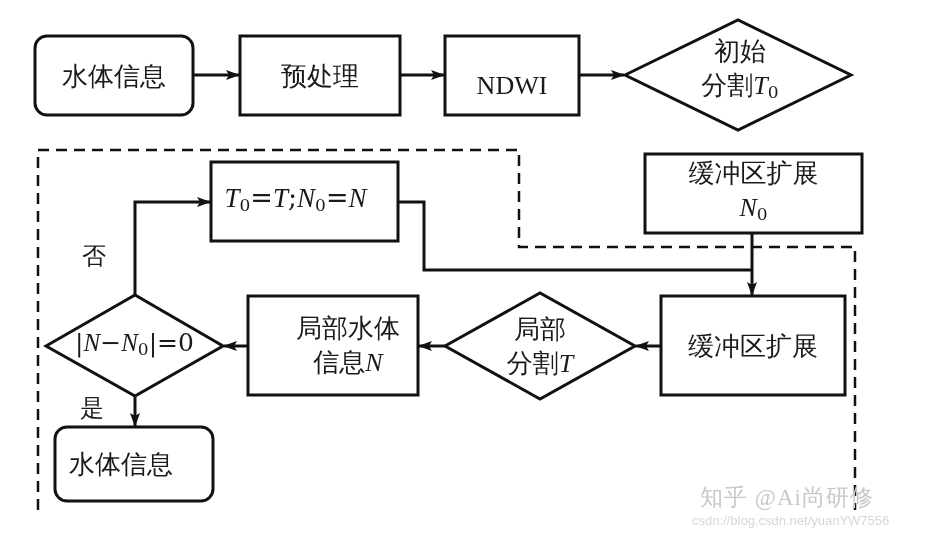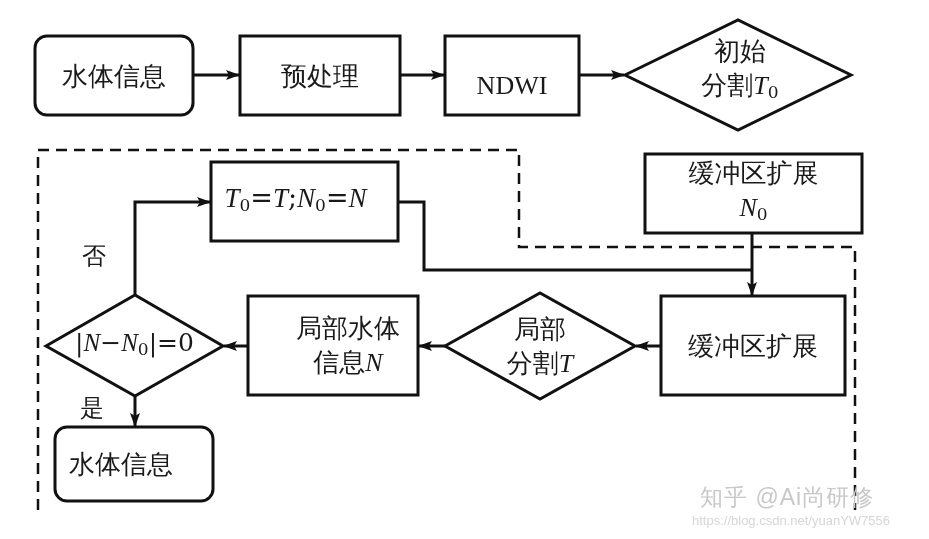--- a/index.html
+++ b/index.html
@@ -5,21 +5,21 @@
   html, body { margin: 0; padding: 0; background: #ffffff; }
   body { width: 929px; height: 539px; position: relative; overflow: hidden;
          font-family: "DejaVu Serif", "Liberation Serif", serif; color: #111; }
   svg { position: absolute; left: 0; top: 0; }
   .lbl { position: absolute; display: flex; flex-direction: column; align-items: center;
          justify-content: center; text-align: center; font-size: 26px; line-height: 34px;
          color: #1a1a1a; }
   .lbl i { font-family: "Liberation Serif", serif; font-style: italic; }
   .lbl sub { font-size: 17px; font-style: normal; vertical-align: -4px; }
   .side { position: absolute; font-size: 24px; color: #1a1a1a; }
-  .wm1 { position: absolute; left: 700px; top: 482px; font-family: Liberation Sans, sans-serif;
+  .wm1 { position: absolute; left: 700px; top: 482px; font-family: Liberation Serif, serif;
          font-size: 23px; color: #c8c8c8; letter-spacing: 1px; }
   .wm2 { position: absolute; left: 692px; top: 513px; font-family: "Liberation Sans", sans-serif;
          font-size: 13px; color: #d6d6d6; }
 </style>
 </head>
 <body>
 
 <svg width="929" height="539">
   <defs>
     <marker id="arr" markerWidth="14" markerHeight="10" refX="13" refY="5" orient="auto" markerUnits="userSpaceOnUse">
@@ -94,13 +94,13 @@
   <span><span>|</span><i>N</i><span>−</span><i>N</i><sub>0</sub><span>|</span><span>=0</span></span>
 </div>
 <div class="lbl" style="left:42px;top:427px;width:158px;height:74px;">
   <span>水体信息</span>
 </div>
 
 <div class="side" style="left:82px;top:240px;">否</div>
 <div class="side" style="left:80px;top:392px;">是</div>
 
 <div class="wm1">知乎 @Ai尚研修</div>
-<div class="wm2">https://blog.csdn.net/yuanYW7556</div>
+<div class="wm2">csdn://blog.csdn.net/yuanYW7556</div>
 
 </body></html>

